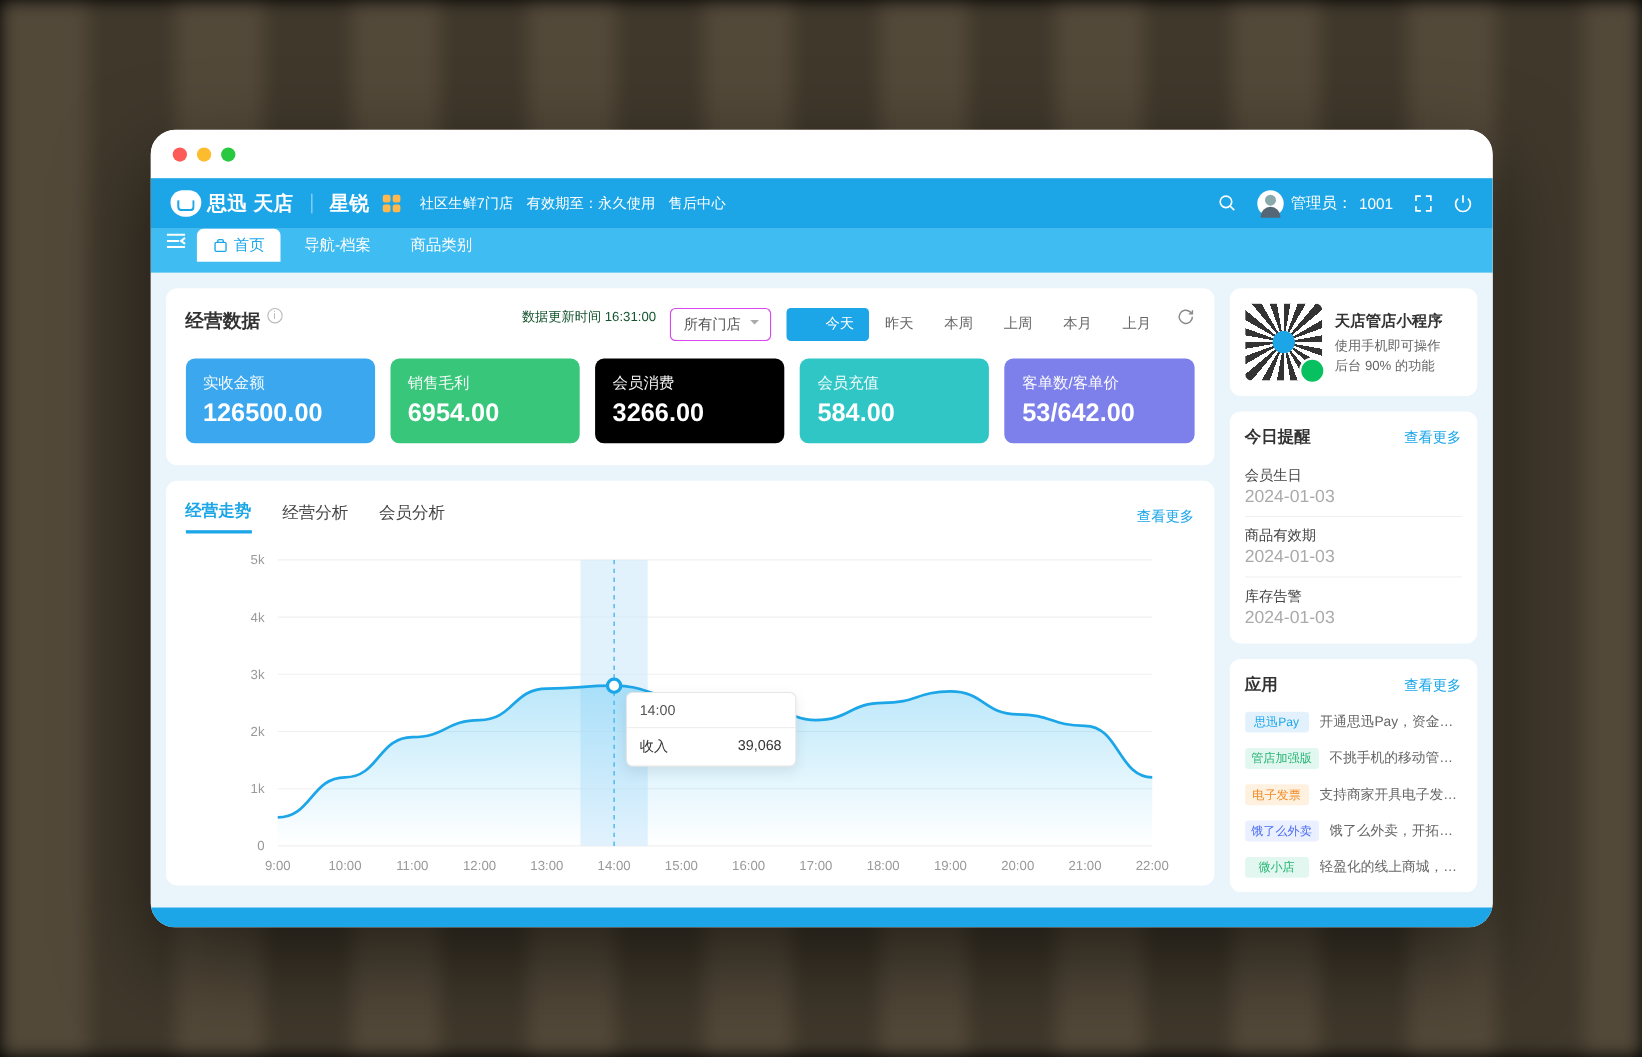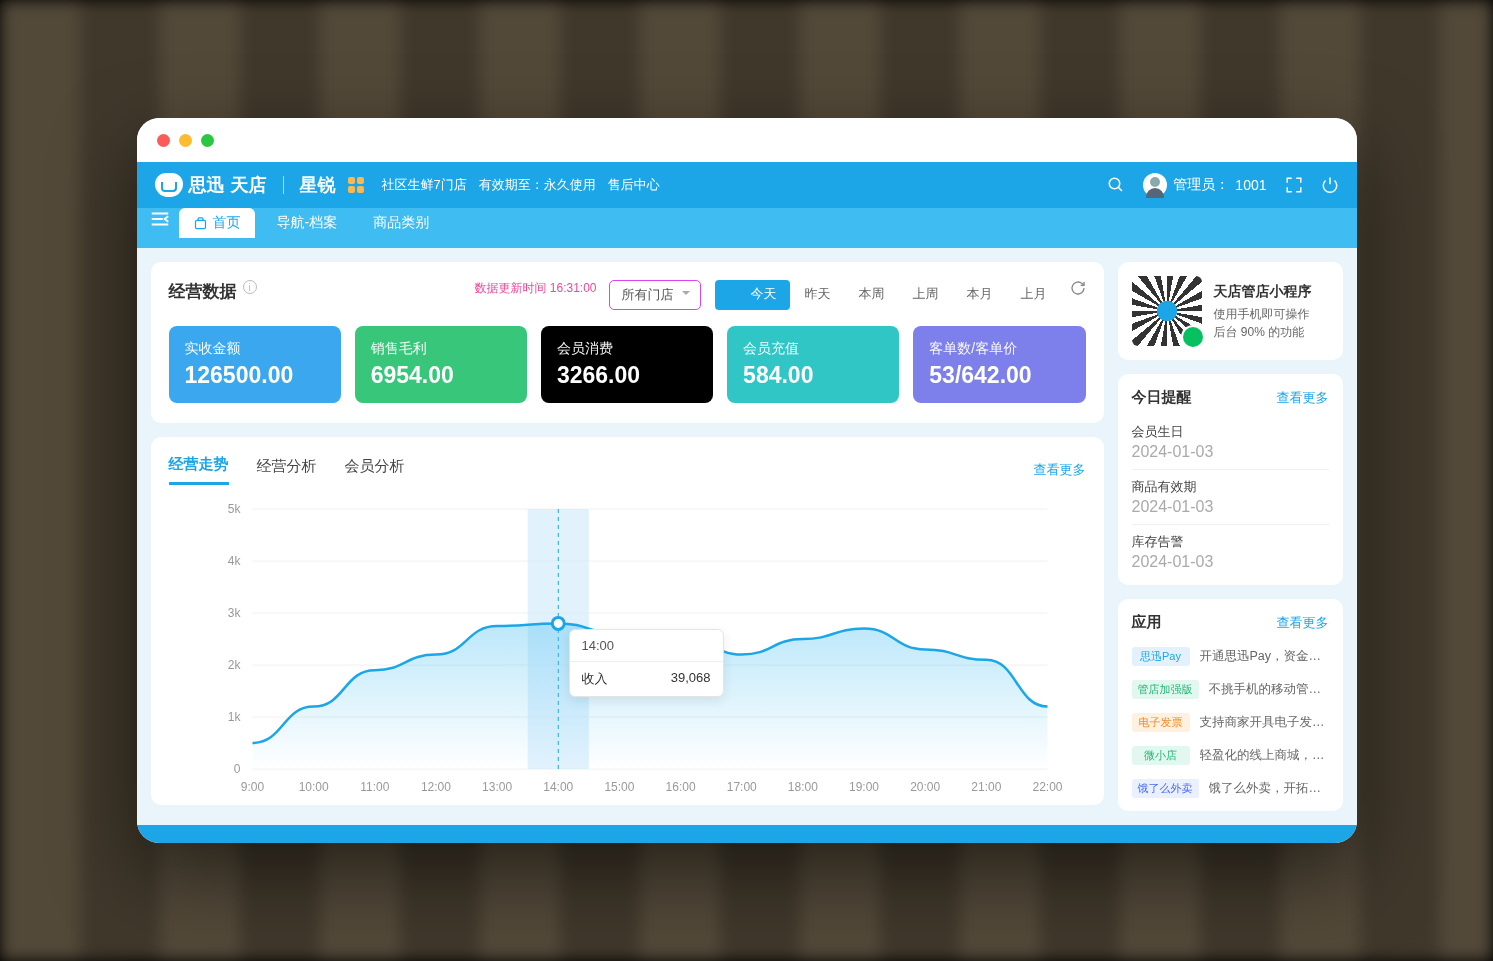--- a/index.html
+++ b/index.html
@@ -25,21 +25,21 @@
   .tabbar{background:#3fbcf1;height:40px;display:flex;align-items:flex-start;padding:0 12px;gap:8px;}
   .menu-icon{width:22px;height:22px;stroke:#fff;stroke-width:2;fill:none;}
   .tab{padding:6px 14px;color:#fff;font-size:14px;border-radius:6px 6px 0 0;display:flex;align-items:center;gap:5px;}
   .tab.active{background:#fff;color:#1ca6e8;}
   .content{display:flex;gap:14px;padding:14px;background:#eaf4fb;}
   .main{flex:1;display:flex;flex-direction:column;gap:14px;}
   .card{background:#fff;border-radius:10px;}
   .data-head{display:flex;padding:18px 18px 10px;}
   .data-title{font-size:17px;font-weight:600;color:#333;}
   .info-icon{width:14px;height:14px;border:1px solid #bbb;border-radius:50%;display:inline-flex;align-items:center;justify-content:center;font-size:10px;color:#bbb;margin-left:6px;}
-  .update-time{margin-left:auto;color:#ec4899;font-size:12px;}
+  .update-time{margin-left:auto;color:#14532d;font-size:12px;}
   .store-select{margin-left:12px;border:1px solid #d946ef;border-radius:5px;padding:5px 26px 5px 12px;font-size:13px;color:#555;position:relative;}
   .store-select::after{content:"";position:absolute;right:10px;top:10px;border:4px solid transparent;border-top-color:#aaa;}
   .range-tabs{display:flex;margin-left:14px;gap:2px;}
   .range-tab{padding:5px 13px;font-size:13px;color:#666;border-radius:4px;cursor:pointer;}
   .range-tab.active{background:#1ca6e8;color:#fff;padding-left:36px;}
   .refresh-icon{width:16px;height:16px;stroke:#888;fill:none;stroke-width:2;margin-left:10px;cursor:pointer;}
   .kpis{display:flex;gap:14px;padding:6px 18px 20px;justify-content:center;}
   .kpi{flex:1;border-radius:8px;padding:14px 16px;color:#fff;}
   .kpi-label{font-size:14px;opacity:.95;}
   .kpi-value{font-size:23px;font-weight:600;margin-top:4px;}
@@ -287,26 +287,26 @@
             </div>
             <div class="app-row">
               <span class="app-badge" style="background:#e2f7ef;color:#25b574">管店加强版</span>
               <span class="app-desc">不挑手机的移动管店…</span>
             </div>
             <div class="app-row">
               <span class="app-badge" style="background:#fff1e0;color:#f08a24">电子发票</span>
               <span class="app-desc">支持商家开具电子发…</span>
             </div>
             <div class="app-row">
+              <span class="app-badge" style="background:#eaf0ff;color:#4a6cf0">饿了么外卖</span>
+              <span class="app-desc">饿了么外卖，开拓外…</span>
+            </div>
+            <div class="app-row">
               <span class="app-badge" style="background:#e2f7ef;color:#25b574">微小店</span>
               <span class="app-desc">轻盈化的线上商城，…</span>
             </div>
-            <div class="app-row">
-              <span class="app-badge" style="background:#eaf0ff;color:#4a6cf0">饿了么外卖</span>
-              <span class="app-desc">饿了么外卖，开拓外…</span>
-            </div>
           </div>
       </div>
     </div>
   </div>
 
   <div class="footer-bar"></div>
 </div>
 
 </body></html>

